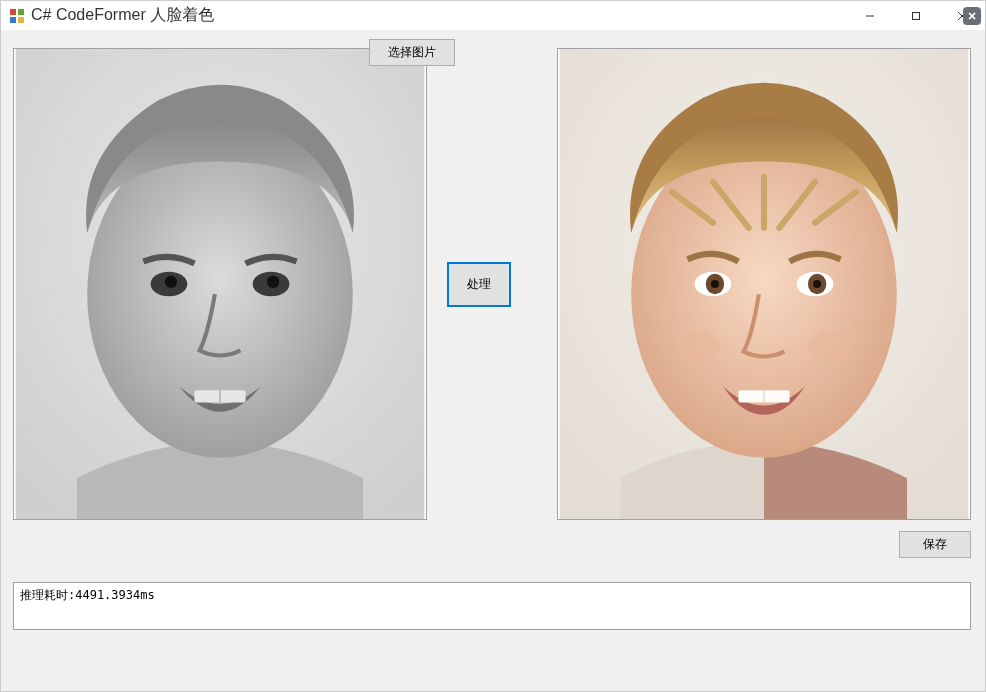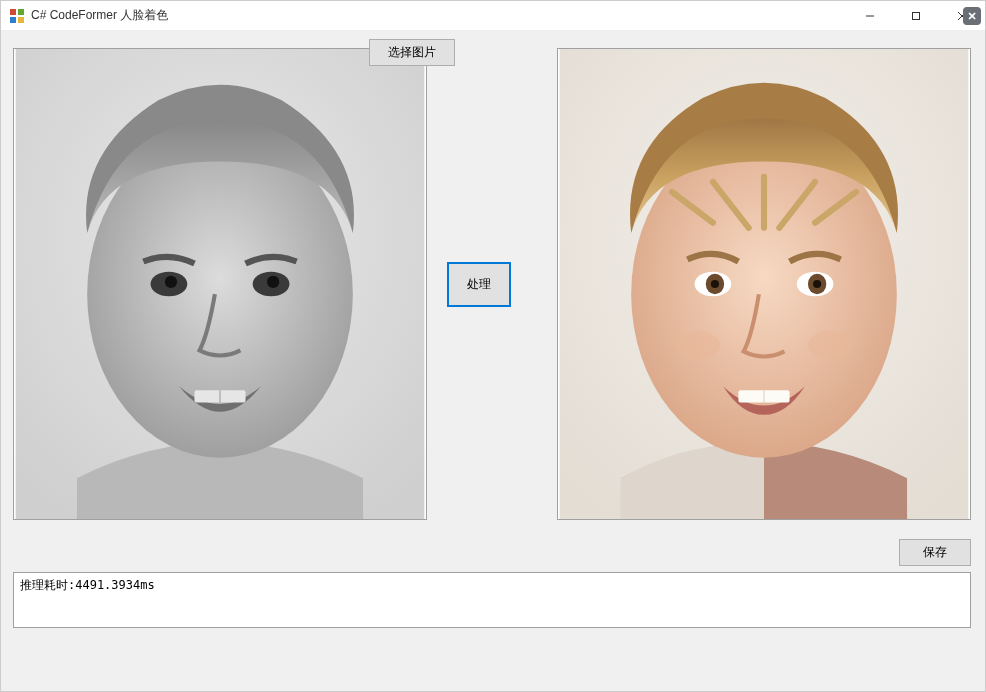--- a/index.html
+++ b/index.html
@@ -32,21 +32,21 @@
       width: 16px;
       height: 16px;
       margin-right: 6px;
       display: inline-block;
       position: relative;
     }
     .app-icon svg { width: 16px; height: 16px; }
     .title-text {
       flex: 1;
       color: #333;
-      font-size: 12px;
+      font-size: 16px;
     }
     .win-controls {
       display: flex;
       height: 100%;
     }
     .win-btn {
       width: 46px;
       height: 30px;
       display: flex;
       align-items: center;
@@ -132,27 +132,27 @@
       background: #e1e1e1;
       border: 2px solid #0078d7;
       padding: 12px 18px;
       font-size: 12px;
       font-family: inherit;
       cursor: pointer;
     }
     .bottom-row {
       display: flex;
       justify-content: flex-end;
-      margin-top: 16px;
+      margin-top: 8px;
     }
     .log-box {
-      margin-top: 6px;
+      margin-top: 24px;
       border: 1px solid #a0a0a0;
       background: #fff;
-      height: 56px;
+      height: 48px;
       padding: 4px 6px;
       font-size: 12px;
       font-family: SimSun, monospace;
       overflow: auto;
     }
     .watermark {
       position: absolute;
       bottom: 2px;
       right: 10px;
       color: rgba(120,120,120,0.55);

